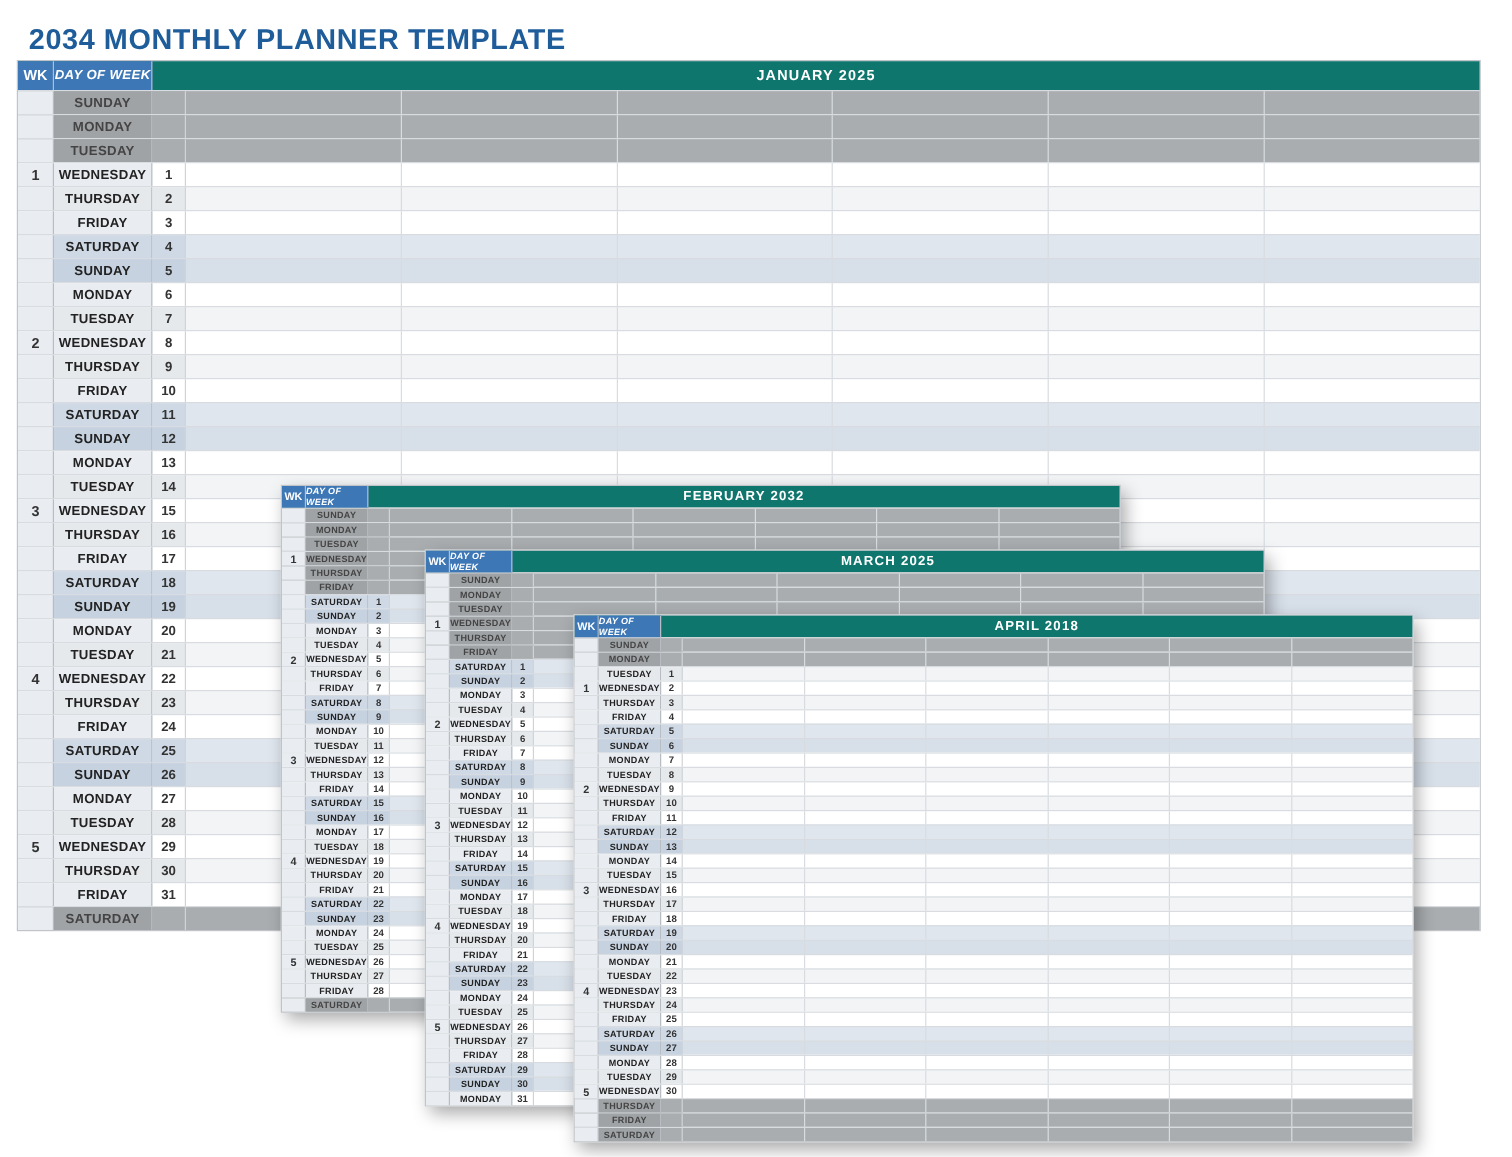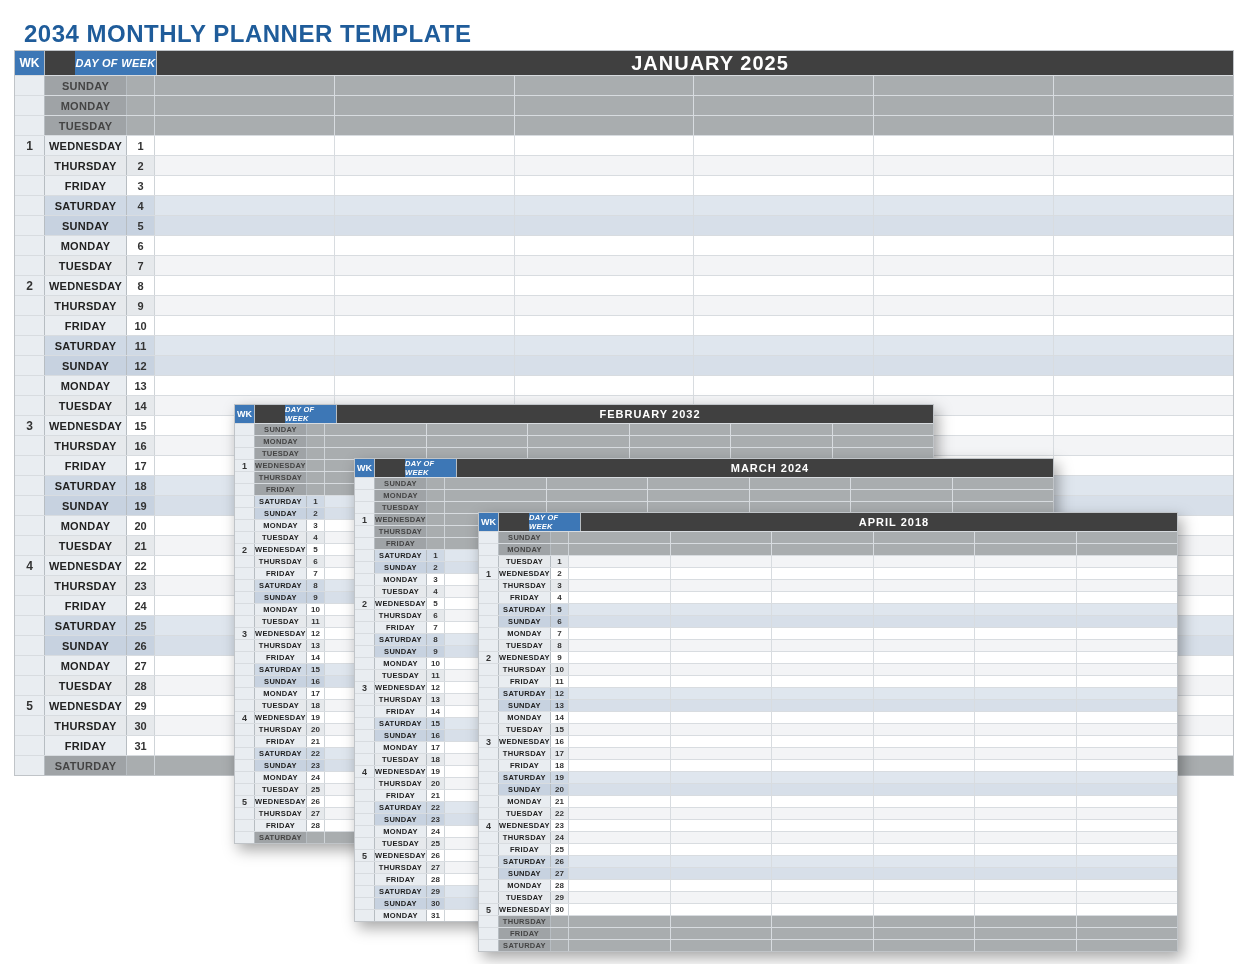--- a/index.html
+++ b/index.html
@@ -25,21 +25,21 @@
     background: #ffffff;
     border: 1px solid #c0c4c8;
   }
   .planner.overlay {
     box-shadow: 4px 6px 14px rgba(0,0,0,.35);
   }
   .rowhdr, .row {
     display: flex;
     align-items: stretch;
   }
-  .rowhdr { background: #404040; color: #fff; font-weight: 600; gap: 30px; }
+  .rowhdr { background: #0f766e; color: #fff; font-weight: 600; }
   .rowhdr .wk, .rowhdr .dow { background: #3d77b6; }
   .wk {
     flex: 0 0 auto;
     display: flex; align-items: center; justify-content: center;
     font-weight: 600;
     color: #333;
     border-right: 1px solid #b7bdc2;
     background: #e9edf1;
   }
   .rowhdr .wk { color:#fff; }
@@ -86,21 +86,21 @@
   .row.gray .dow { background:#9fa3a6; color:#444; }
   .row.alt .dow, .row.alt .dnum { background:#e6e9ec; }
 
   
   .p0 { left: 14px; top: 50px; width: 1220px; }
   .p0 .rowhdr { height:24px; font-size:12px; }
   .p0 .row    { height:20px; font-size:11px; }
   .p0 .wk   { width:30px; font-size:12px; }
   .p0 .dow  { width:82px; font-size:11px; }
   .p0 .dnum { width:28px; font-size:11px; }
-  .p0 .monthcell { font-size:20px; }
+  .p0 .monthcell { font-size:12px; }
 
   
   .small .rowhdr { height:18px; font-size:10px; }
   .small .row    { height:12px; font-size:8px; }
   .small .wk   { width:20px; font-size:9px; }
   .small .dow  { width:52px; font-size:7.5px; }
   .small .dnum { width:18px; font-size:8px; }
   .small .monthcell { font-size:11px; }
 
   .p1 { left: 234px; top: 404px; width: 700px; }
@@ -1034,21 +1034,21 @@
           <div class="slot"></div>
           <div class="slot"></div>
           <div class="slot"></div>
         </div>
       </div>
     </div>
     <div class="planner p2 overlay small">
       <div class="rowhdr">
         <div class="wk">WK</div>
         <div class="dow">DAY OF WEEK</div>
-        <div class="monthcell">MARCH 2024</div>
+        <div class="monthcell">MARCH 2025</div>
       </div>
       <div class="row gray">
         <div class="wk"></div>
         <div class="dow">SUNDAY</div>
         <div class="dnum"></div>
         <div class="slots">
           <div class="slot"></div>
           <div class="slot"></div>
           <div class="slot"></div>
           <div class="slot"></div>

